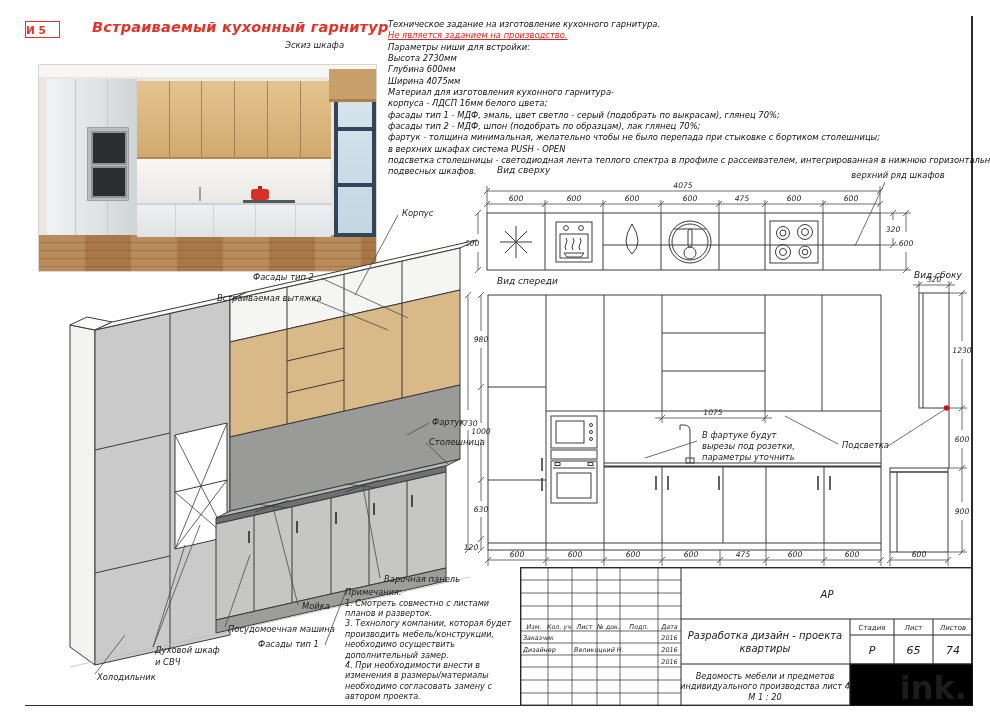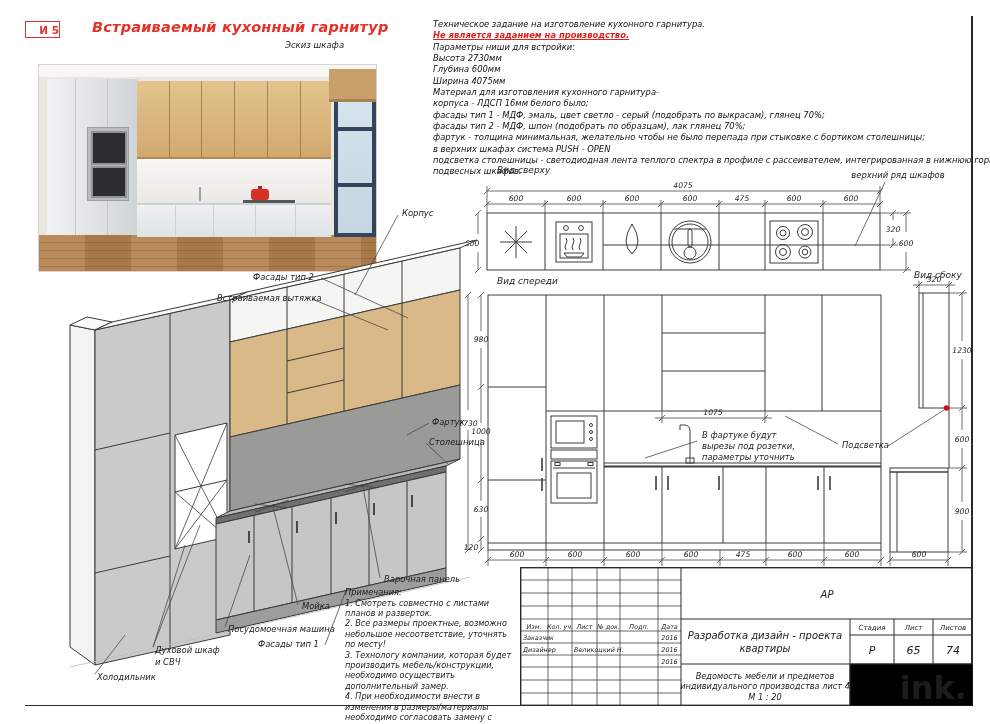--- a/index.html
+++ b/index.html
@@ -2,29 +2,29 @@
 <html><head>
 <meta charset="utf-8">
 <style>
   html,body{margin:0;padding:0;background:#ffffff;}
   body{width:990px;height:724px;position:relative;overflow:hidden;
        font-family:"DejaVu Sans",sans-serif;color:#1c1c1c;}
   .abs{position:absolute;}
   
   .code-box{left:25px;top:21px;width:33px;height:15px;border:1.6px solid #e53228;
             color:#e53228;font:bold 10.5px "DejaVu Sans",sans-serif;
-            display:flex;align-items:center;justify-content:flex-end;}
+            display:flex;align-items:center;justify-content:flex-start;}
   .main-title{left:66px;top:19px;color:#e53228;font:bold italic 14.5px "DejaVu Sans",sans-serif;
               font-style:italic;letter-spacing:.2px;margin-left:26px;}
   .sketch-label{left:285px;top:40px;width:90px;
                 font:italic 8.5px "DejaVu Sans",sans-serif;color:#222;}
   
   .spec{left:388px;top:19px;width:592px;}
-  .spec div{font:italic 8.4px/11.35px "DejaVu Sans",sans-serif;color:#111;white-space:nowrap;margin-left:45px;}
-  .spec .red-u{color:#e21f1f;text-decoration:underline;font-weight:bold;}
+  .spec div{font:italic 8.4px/11.35px "DejaVu Sans",sans-serif;color:#111;white-space:nowrap;}
+  .spec .red-u{color:#e21f1f;text-decoration:underline;}
   
   .photo{left:38px;top:64px;width:337px;height:206px;overflow:hidden;
          background:linear-gradient(#f7f6f4 0 12px,#eae7e2 12px);border:1px solid #d8d4cf;}
   .photo *{position:absolute;}
   .ph-floor{left:0;top:170px;width:337px;height:36px;
             background:repeating-linear-gradient(90deg,#b98a5a 0 46px,#a87848 46px 92px);}
   .ph-floor:after{content:"";position:absolute;inset:0;
             background:repeating-linear-gradient(#0000 0 7px,rgba(60,30,10,.18) 7px 8px);}
   .ph-tall{left:8px;top:14px;width:90px;height:156px;
            background:linear-gradient(90deg,#f0f2f3,#dfe3e5 55%,#cfd4d7);}
@@ -112,21 +112,21 @@
 </div>
 
 <div class="abs spec">
   <div>Техническое задание на изготовление кухонного гарнитура.</div>
   <div class="red-u">Не является заданием на производство.</div>
   <div>Параметры ниши для встройки:</div>
   <div>Высота 2730мм</div>
   <div>Глубина 600мм</div>
   <div>Ширина 4075мм</div>
   <div>Материал для изготовления кухонного гарнитура-</div>
-  <div>корпуса - ЛДСП 16мм белого было;</div>
+  <div>корпуса - ЛДСП 16мм белого цвета;</div>
   <div>фасады тип 1 - МДФ, эмаль, цвет светло - серый (подобрать по выкрасам), глянец 70%;</div>
   <div>фасады тип 2 - МДФ, шпон (подобрать по образцам), лак глянец 70%;</div>
   <div>фартук - толщина минимальная, желательно чтобы не было перепада при стыковке с бортиком столешницы;</div>
   <div>в верхних шкафах система PUSH - OPEN</div>
   <div>подсветка столешницы - светодиодная лента теплого спектра в профиле с рассеивателем, интегрированная в нижнюю горизонтальную часть</div>
   <div>подвесных шкафов.</div>
 </div>
 
 <svg class="abs" style="left:455px;top:158px" width="535" height="412" viewBox="0 0 535 412">
   <g stroke="#3c3c3c" stroke-width="1" fill="none">
@@ -488,21 +488,20 @@
   <text class="t-call" x="203" y="437">Посудомоечная машина</text>
   <text class="t-call" x="233" y="452">Фасады тип 1</text>
   <text class="t-call" x="130" y="458">Духовой шкаф</text>
   <text class="t-call" x="130" y="470">и СВЧ</text>
   <text class="t-call" x="72" y="485">Холодильник</text>
 </svg>
 
 <div class="abs notes">
   <div class="nt">Примечания:</div>
   <div class="ni">1. Смотреть совместно с листами планов и разверток.</div>
-  <div class="ni">2. Все размеры проектные, возможно небольшое несоответствие, уточнять по месту!</div>
   <div class="ni">3. Технологу компании, которая будет производить мебель/конструкции, необходимо осуществить дополнительный замер.</div>
   <div class="ni">4. При необходимости внести в изменения в размеры/материалы необходимо согласовать замену с автором проекта.</div>
 </div>
 
 <svg class="abs" style="left:520px;top:567px" width="453" height="139" viewBox="0 0 453 139">
   <g stroke="#2a2a2a" fill="none">
     <rect x="0.7" y="0.7" width="451.6" height="137.6" stroke-width="1.4"></rect>
     <g stroke-width="0.7">
       <line x1="0" y1="13" x2="161" y2="13"></line>
         <line x1="0" y1="26" x2="161" y2="26"></line>

